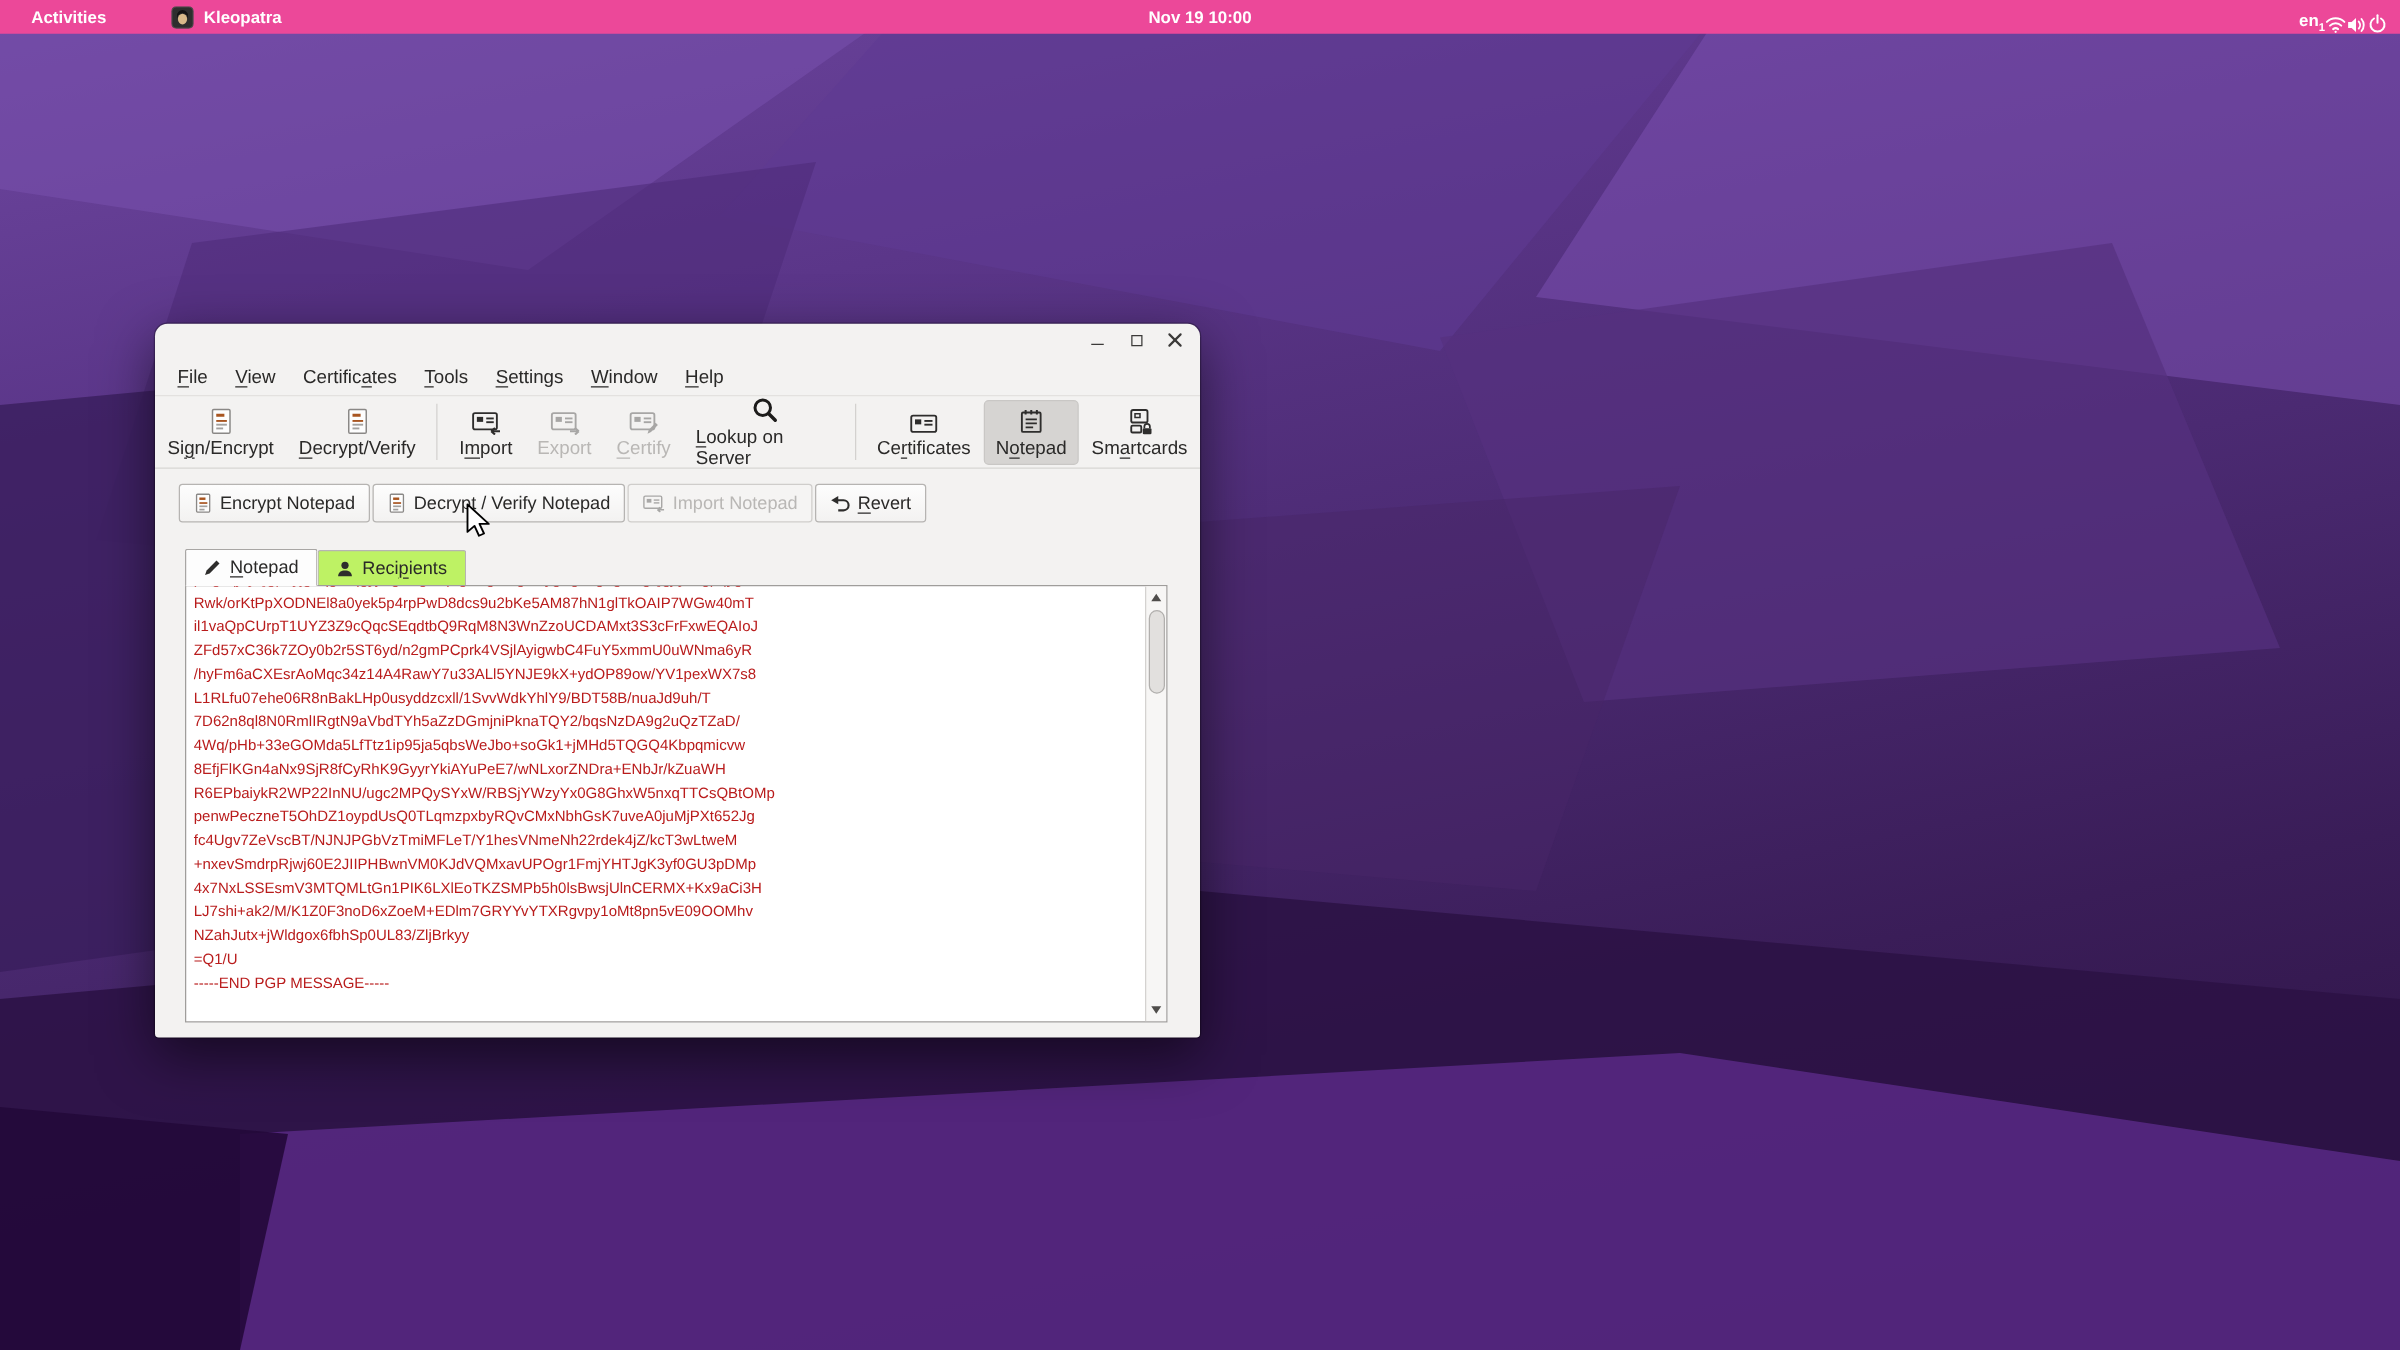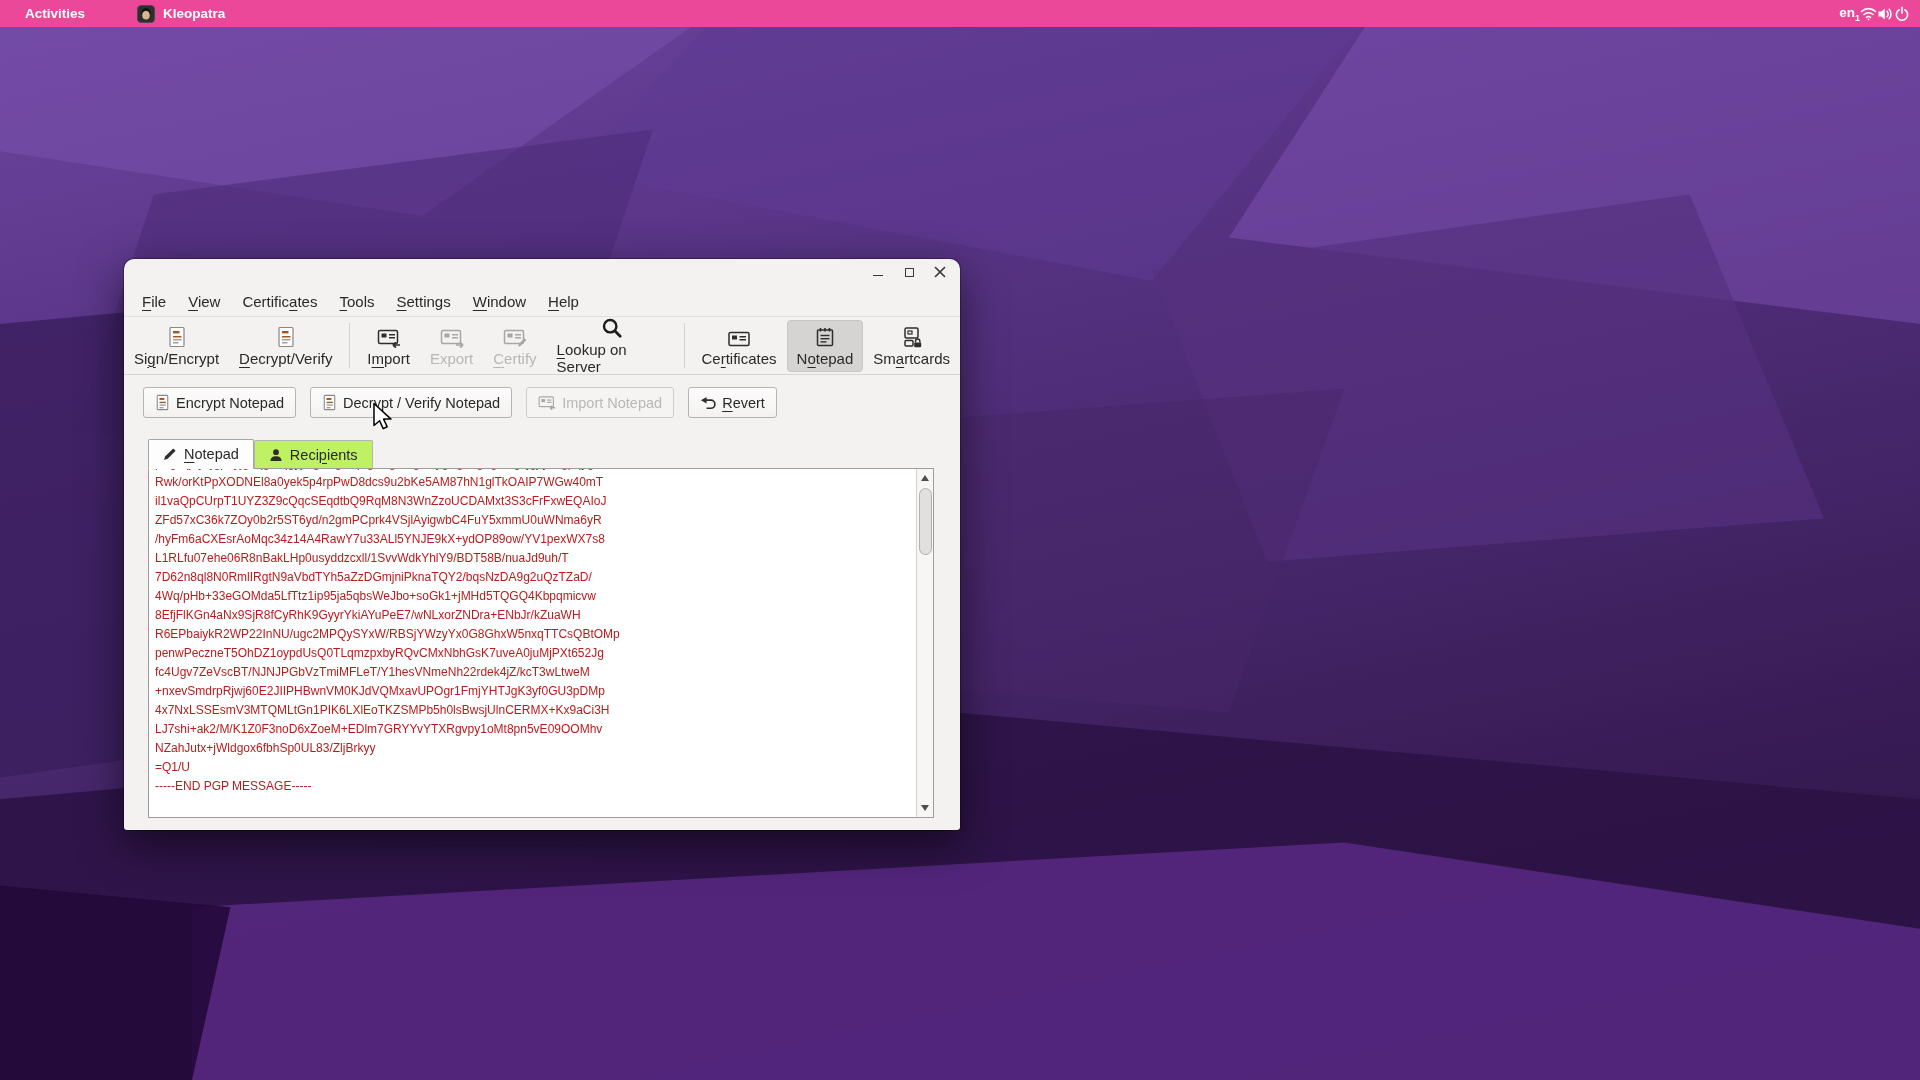--- a/index.html
+++ b/index.html
@@ -21,21 +21,21 @@
   .f8{background:#5b2b88;opacity:.8;clip-path:polygon(10% 84%,70% 78%,100% 86%,100% 100%,10% 100%);}
   .f9{background:#24093a;opacity:.9;clip-path:polygon(0 82%,12% 84%,10% 100%,0 100%);}
   .f10{background:#472668;opacity:.5;clip-path:polygon(40% 40%,70% 36%,64% 66%,38% 62%);}
 
   
   .topbar{position:absolute;left:0;top:0;width:1920px;height:27px;background:#ec4899;
           color:#fff;display:flex;align-items:center;font-size:13.5px;font-weight:bold;}
   .tb-left{display:flex;align-items:center;gap:52px;padding-left:25px;}
   .tb-item{display:flex;align-items:center;gap:8px;cursor:default;}
   .tb-clock{position:absolute;left:0;right:0;text-align:center;pointer-events:none;}
-  .tb-right{position:absolute;right:10px;top:0;height:27px;display:flex;align-items:center;}
+  .tb-right{position:absolute;right:10px;top:0;height:27px;display:flex;align-items:flex-end;}
   .kb{font-weight:bold;}
   .kb sub{font-size:9px;}
 
   
   .window{position:absolute;left:124px;top:259px;width:836px;height:571px;
           background:#f3f2f1;border-radius:10px 10px 3px 3px;
           box-shadow:0 14px 44px rgba(0,0,0,.55),0 0 0 1px rgba(0,0,0,.28);
           display:flex;flex-direction:column;color:#2a2928;}
   .titlebar{height:27px;position:relative;border-radius:10px 10px 0 0;}
   .winctl{position:absolute;right:12px;top:5px;display:flex;align-items:center;gap:15px;}
@@ -52,21 +52,21 @@
            border-bottom:1px solid #d8d6d4;font-size:15px;}
   .titem{display:flex;flex-direction:column;align-items:center;gap:2px;
          padding:4px 9px;border:1px solid transparent;border-radius:4px;cursor:default;}
   .titem .ticon{height:23px;display:flex;align-items:flex-end;}
   .titem.selected{background:#d6d4d2;border-color:#c9c7c5;}
   .titem.disabled{color:#b9b7b5;justify-content:flex-end;}
   .titem.disabled .ticon{opacity:.38;}
   .tsep{width:1px;align-self:stretch;background:#d3d1cf;margin:6px 7px;}
 
   .content{flex:1;position:relative;}
-  .actions{margin:12px 0 0 19px;display:flex;gap:14px;font-size:14.5px;}
+  .actions{margin:12px 0 0 19px;display:flex;gap:2px;font-size:14.5px;}
   .btn{display:flex;align-items:center;gap:6px;height:31px;padding:0 11px;
        background:linear-gradient(#fdfdfd,#f3f2f1);border:1px solid #b6b4b2;
        border-radius:3px;cursor:default;}
   .btn.disabled{color:#b9b7b5;border-color:#cfcdcb;background:#f5f4f3;}
   .btn.disabled .bicon{opacity:.38;}
 
   .tabbar{margin:8px 0 0 24px;display:flex;align-items:flex-end;position:relative;z-index:2;font-size:14.5px;}
   .tab{display:flex;align-items:center;gap:7px;padding:0 14px;height:30px;cursor:default;}
   .tab.active{background:#fdfdfd;border:1px solid #a8a6a4;border-bottom:1px solid #fdfdfd;
               border-radius:2px 2px 0 0;margin-bottom:-1px;}
@@ -117,20 +117,21 @@
           <svg width="18" height="18" viewBox="0 0 18 18">
             <rect x="0.5" y="0.5" width="17" height="17" rx="3.5" fill="#2e2e2e" stroke="#4a4a4a"></rect>
             <ellipse cx="9" cy="10.2" rx="3.7" ry="4.3" fill="#d8b98a"></ellipse>
             <path d="M4.6,10 a4.4,4.6 0 0 1 8.8,0 l0,-2.4 a4.4,4.6 0 0 0 -8.8,0 Z" fill="#141414"></path>
             <path d="M4.6,9.5 q-.6,-5.5 4.4,-5.5 q5,0 4.4,5.5 l-1.6,-3.8 q-2.8,-1.8 -5.6,0 Z" fill="#141414"></path>
           </svg>
         </span>
         <span>Kleopatra</span>
       </div>
     </div>
+    <div class="tb-clock">Nov 19 10:00</div>
     <div class="tb-right">
       <span class="kb"><span>en</span><sub>1</sub></span>
       <span>
         <svg width="17" height="14" viewBox="0 0 17 14" fill="none" stroke="#fff" stroke-width="1.6" stroke-linecap="round">
           <path d="M1.5,4.5 a10,10 0 0 1 14,0"></path>
           <path d="M4,7.5 a6.5,6.5 0 0 1 9,0"></path>
           <path d="M6.5,10.3 a3.2,3.2 0 0 1 4,0"></path>
           <circle cx="8.5" cy="12.4" r="0.9" fill="#fff" stroke="none"></circle>
         </svg>
       </span>

